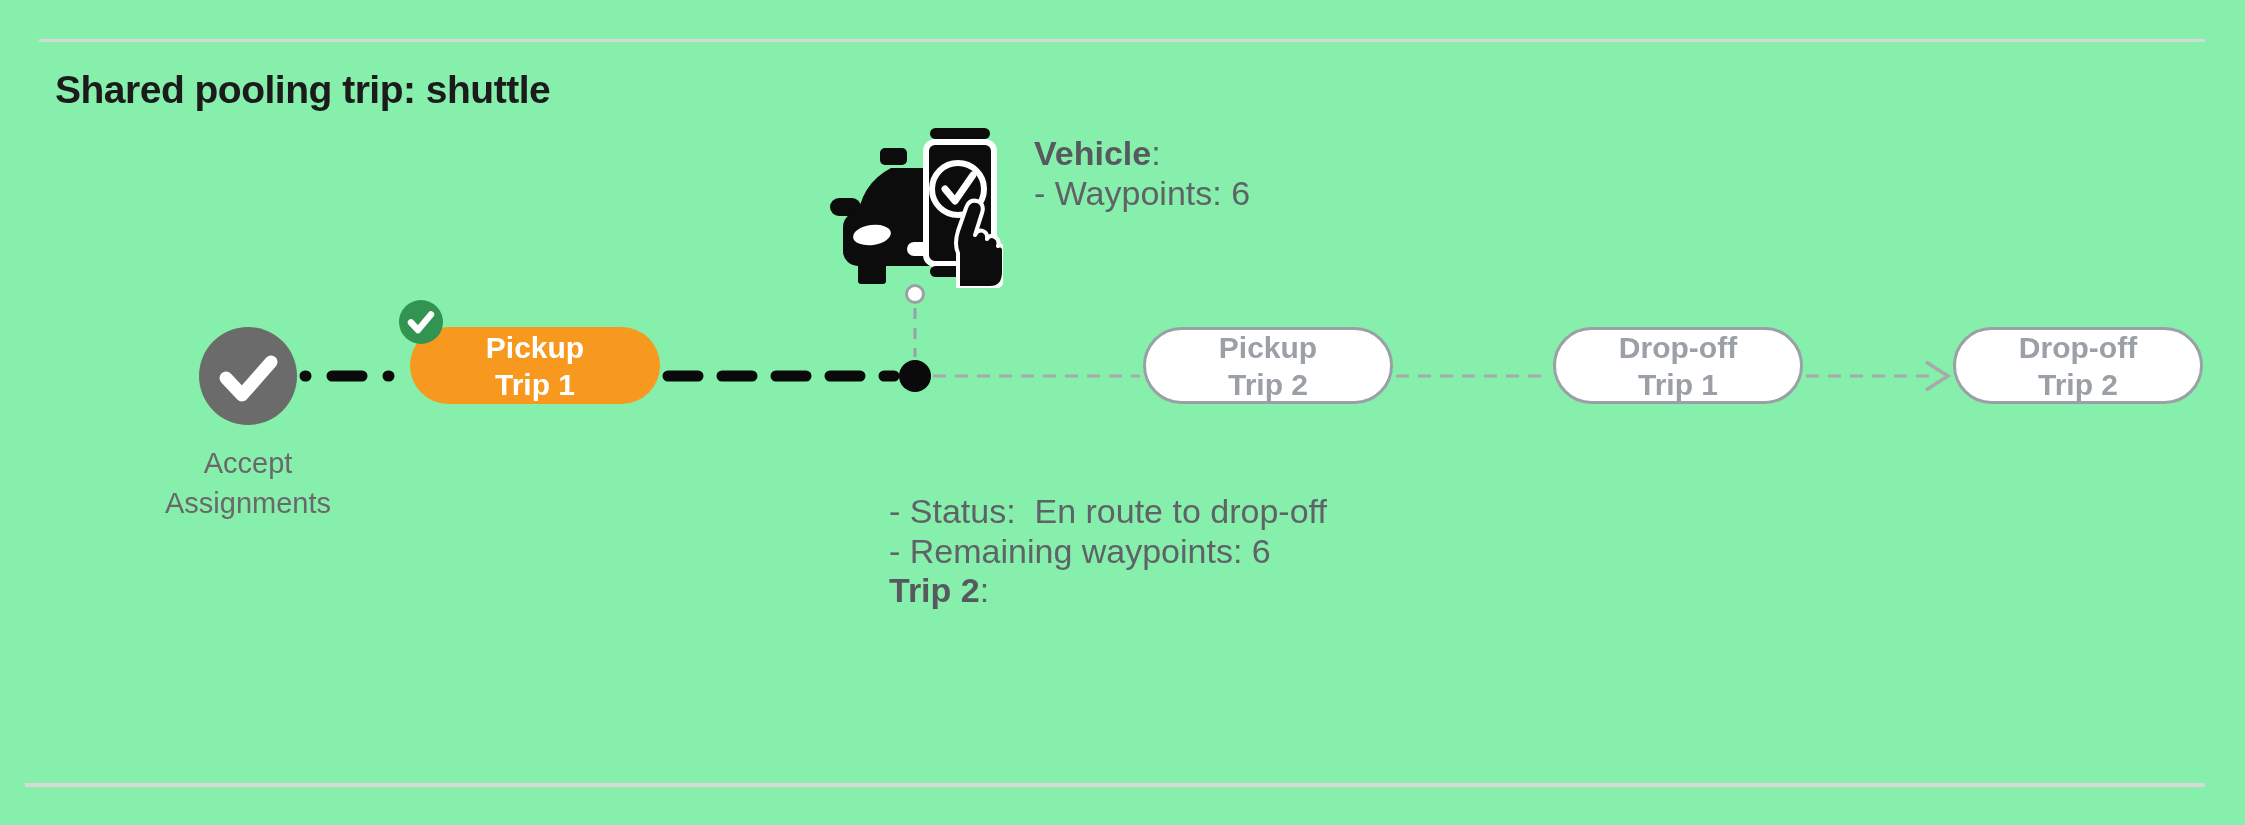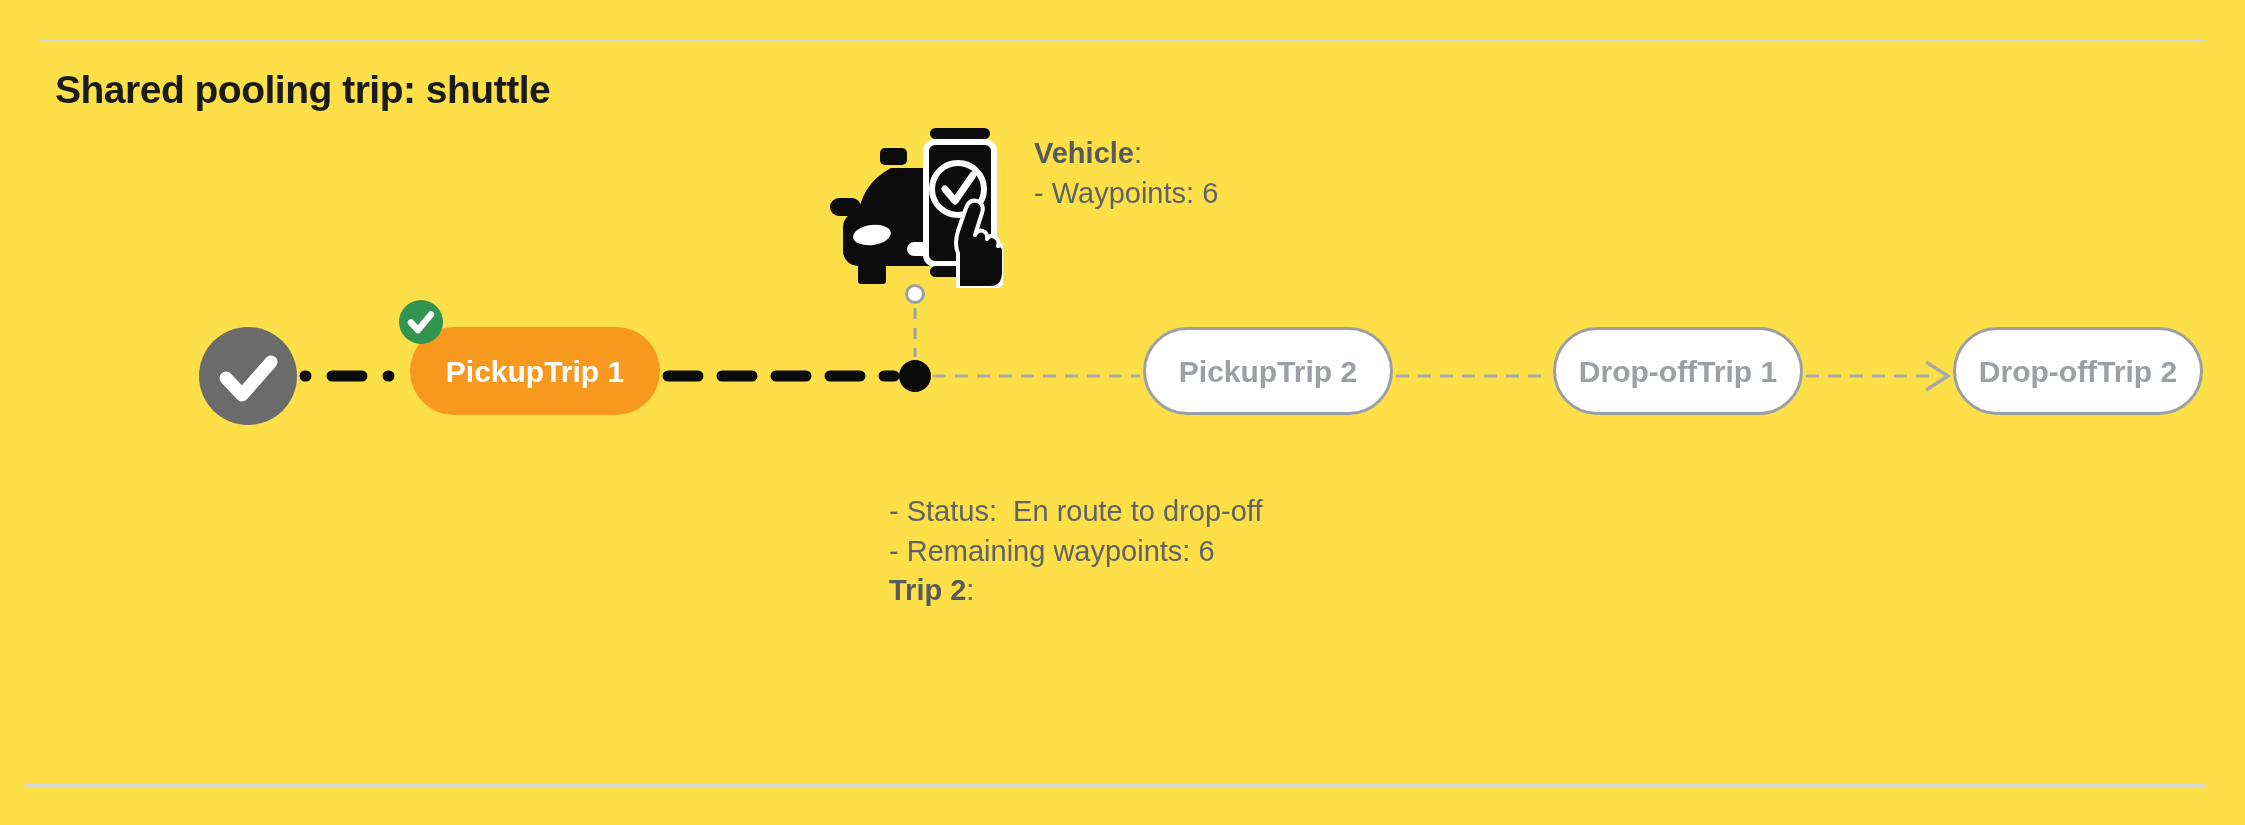--- a/index.html
+++ b/index.html
@@ -1,49 +1,49 @@
 <!DOCTYPE html>
 <html><head>
 <meta charset="utf-8">
 <style>
   html,body{margin:0;padding:0;background:#ffffff;}
   body{font-family:"Liberation Sans", sans-serif; -webkit-font-smoothing:antialiased;}
-  #canvas{position:relative;width:2245px;height:825px;background:#fde047;overflow:hidden;}
+  #canvas{position:relative;width:2245px;height:825px;background:#86efac;overflow:hidden;}
 
   .rule{position:absolute;background:#d8d8d8;}
   #rule-top{left:39px;top:39px;width:2166px;height:3px;}
   #rule-bottom{left:25px;top:783px;width:2180px;height:4px;}
 
   #page-title{position:absolute;left:55px;top:68px;font-size:39px;font-weight:bold;color:#1b1b1b;letter-spacing:-0.5px;}
 
   #wire{position:absolute;left:0;top:0;width:2245px;height:825px;z-index:1;}
 
   .node-circle{position:absolute;left:199px;top:327px;width:98px;height:98px;border-radius:50%;
     background:#6b6b6b;display:flex;align-items:center;justify-content:center;z-index:2;}
   .start-label{position:absolute;left:98px;top:443px;width:300px;text-align:center;
     color:#696969;font-size:29px;line-height:40px;z-index:2;}
   .start-label span{display:block;}
 
-  .pill{position:absolute;top:327px;width:250px;height:88px;border-radius:49px;box-sizing:border-box;
-    display:flex;flex-direction:row;align-items:center;justify-content:center;
+  .pill{position:absolute;top:327px;width:250px;height:77px;border-radius:49px;box-sizing:border-box;
+    display:flex;flex-direction:column;align-items:center;justify-content:center;
     font-weight:bold;font-size:30px;line-height:37px;text-align:center;z-index:2;}
   .pill span{display:block;}
   .pill.current{background:#f7991e;color:#ffffff;}
   .pill.upcoming{background:#ffffff;border:3px solid #9aa0a6;color:#9aa0a6;}
   #pill-pickup-1{left:410px;}
   #pill-pickup-2{left:1143px;}
   #pill-dropoff-1{left:1553px;}
   #pill-dropoff-2{left:1953px;}
 
   .badge{position:absolute;left:399px;top:300px;width:44px;height:44px;border-radius:50%;
     background:#319451;display:flex;align-items:center;justify-content:center;z-index:3;}
 
   #vehicle-icon{position:absolute;left:827px;top:112px;width:176px;height:176px;z-index:2;}
 
-  .info{position:absolute;color:#5f6368;font-size:29px;z-index:2;}
+  .info{position:absolute;color:#5f6368;font-size:34px;z-index:2;}
   .info .line{white-space:pre;}
   .info b{color:#565a5e;}
   #vehicle-info{left:1034px;top:133px;line-height:40px;}
   #trip-info{left:889px;top:492px;line-height:39.5px;}
 </style>
 </head>
 <body>
 
 <div id="canvas">
 
@@ -65,20 +65,24 @@
     <circle cx="915" cy="294" r="8.5" fill="#ffffff" stroke="#9aa0a6" stroke-width="3"></circle>
     <line x1="915" y1="308" x2="915" y2="357" stroke="#9aa0a6" stroke-width="3" stroke-dasharray="11 9"></line>
 
     <circle cx="915" cy="376" r="16" fill="#0a0a0a"></circle>
   </svg>
 
   <div class="node-circle">
     <svg width="98" height="98" viewBox="0 0 98 98">
       <path d="M27 51 L43 68 L72 35" fill="none" stroke="#ffffff" stroke-width="13" stroke-linecap="round" stroke-linejoin="round"></path>
     </svg>
+  </div>
+  <div class="start-label">
+    <span>Accept</span>
+    <span>Assignments</span>
   </div>
 
   <div id="pill-pickup-1" class="pill current">
     <span>Pickup</span>
     <span>Trip 1</span>
   </div>
   <div class="badge">
     <svg width="44" height="44" viewBox="0 0 44 44">
       <path d="M12 22.5 L19 30 L32 14.5" fill="none" stroke="#ffffff" stroke-width="6.5" stroke-linecap="round" stroke-linejoin="round"></path>
     </svg>

